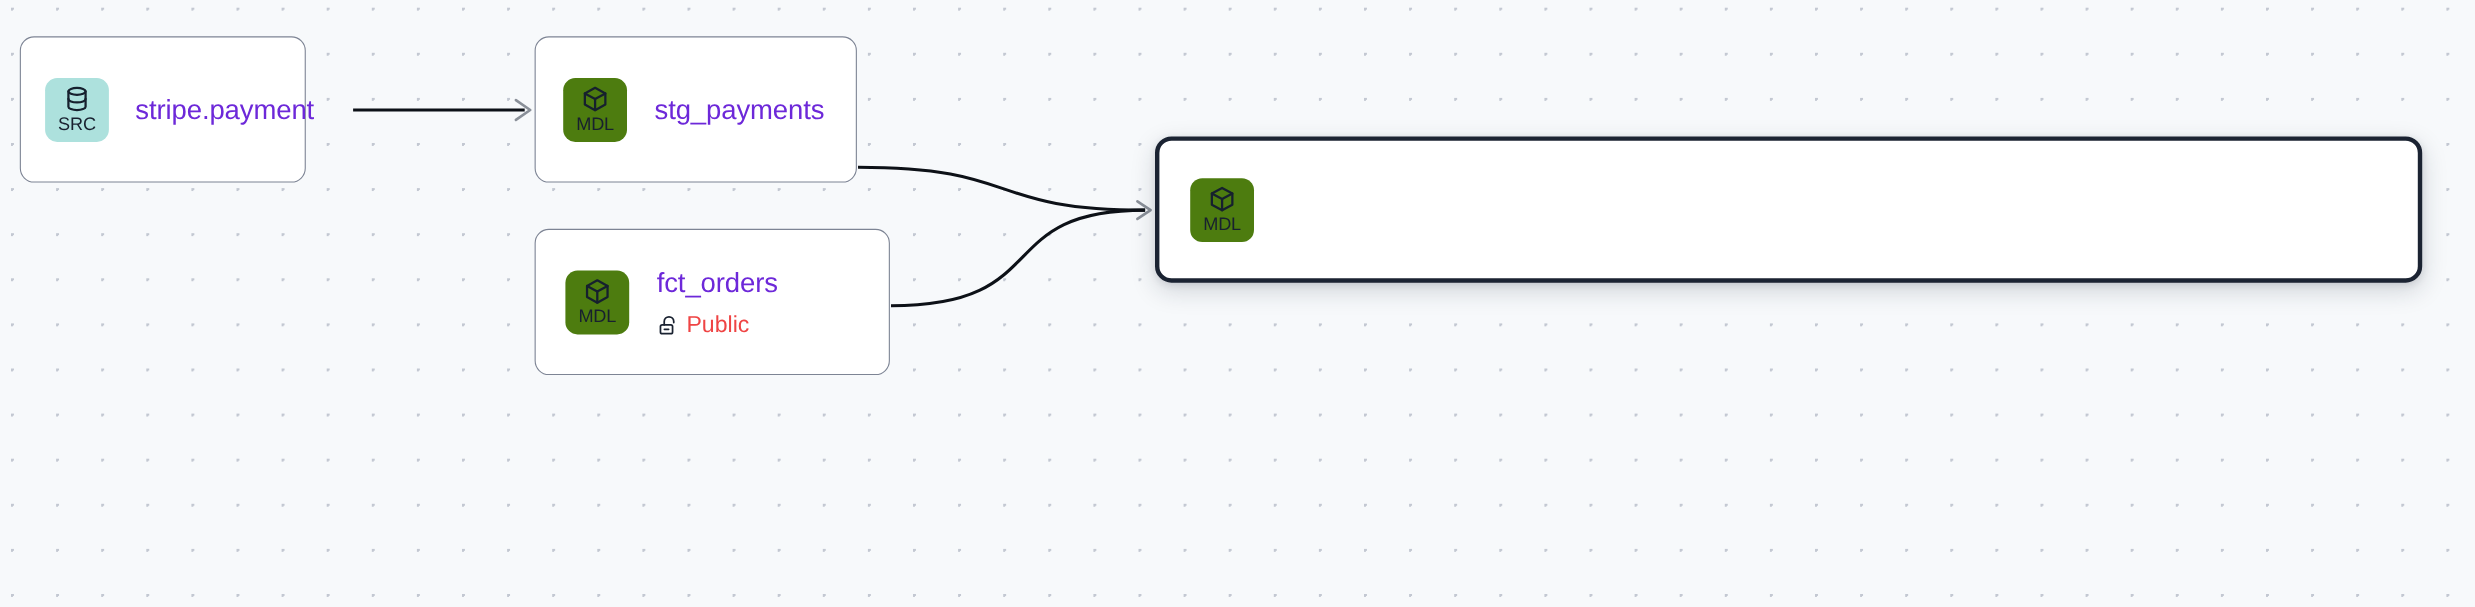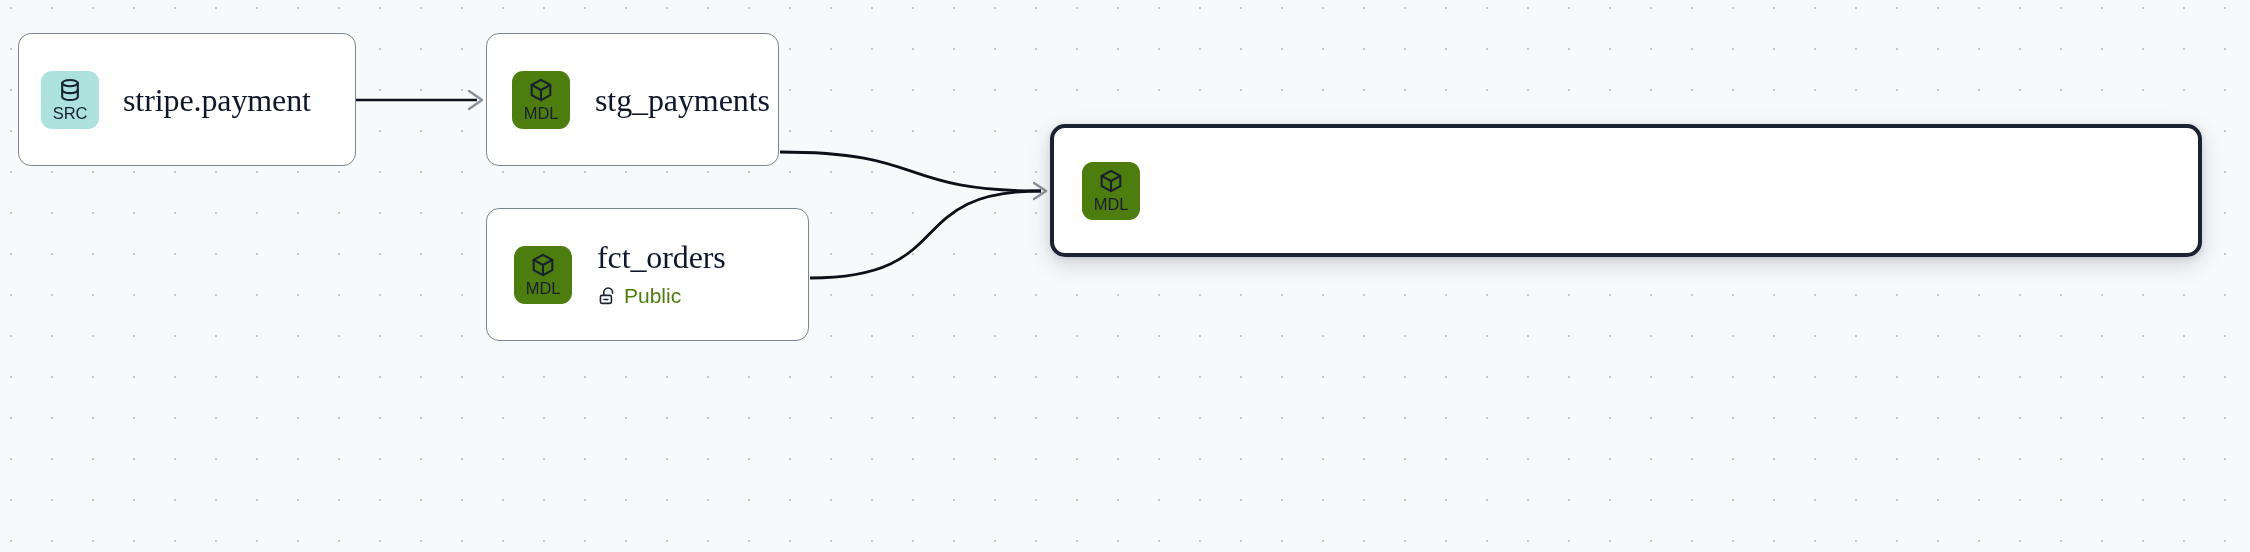--- a/index.html
+++ b/index.html
@@ -76,44 +76,43 @@
   }
 
   .node-body {
     display: flex;
     flex-direction: column;
     justify-content: center;
     min-width: 0;
   }
 
   .node-title {
-    font-size: 32px;
+    font-size: 25px;
     line-height: 30px;
-    color: #0f172a;
+    color: #6d28d9;
     font-weight: 400;
     white-space: nowrap;
     letter-spacing: -0.1px;
-    font-family: Liberation Serif, serif;
   }
 
   .node-sub {
     display: flex;
     align-items: center;
     gap: 7px;
     margin-top: 12px;
     font-size: 21px;
     line-height: 24px;
-    color: #4d7c0f;
+    color: #ef4444;
     white-space: nowrap;
   }
   .node-sub svg { display: block; flex: none; }
 
   
   #node-stripe-payment {
-    left: 18px;  top: 33px;  width: 338px; height: 133px;
+    left: 18px;  top: 33px;  width: 260px; height: 133px;
     padding-left: 22px; gap: 24px;
   }
   #node-stg-payments {
     left: 486px; top: 33px;  width: 293px; height: 133px;
     padding-left: 25px; gap: 25px;
   }
   #node-fct-orders {
     left: 486px; top: 208px; width: 323px; height: 133px;
     padding-left: 27px; gap: 25px;
   }

